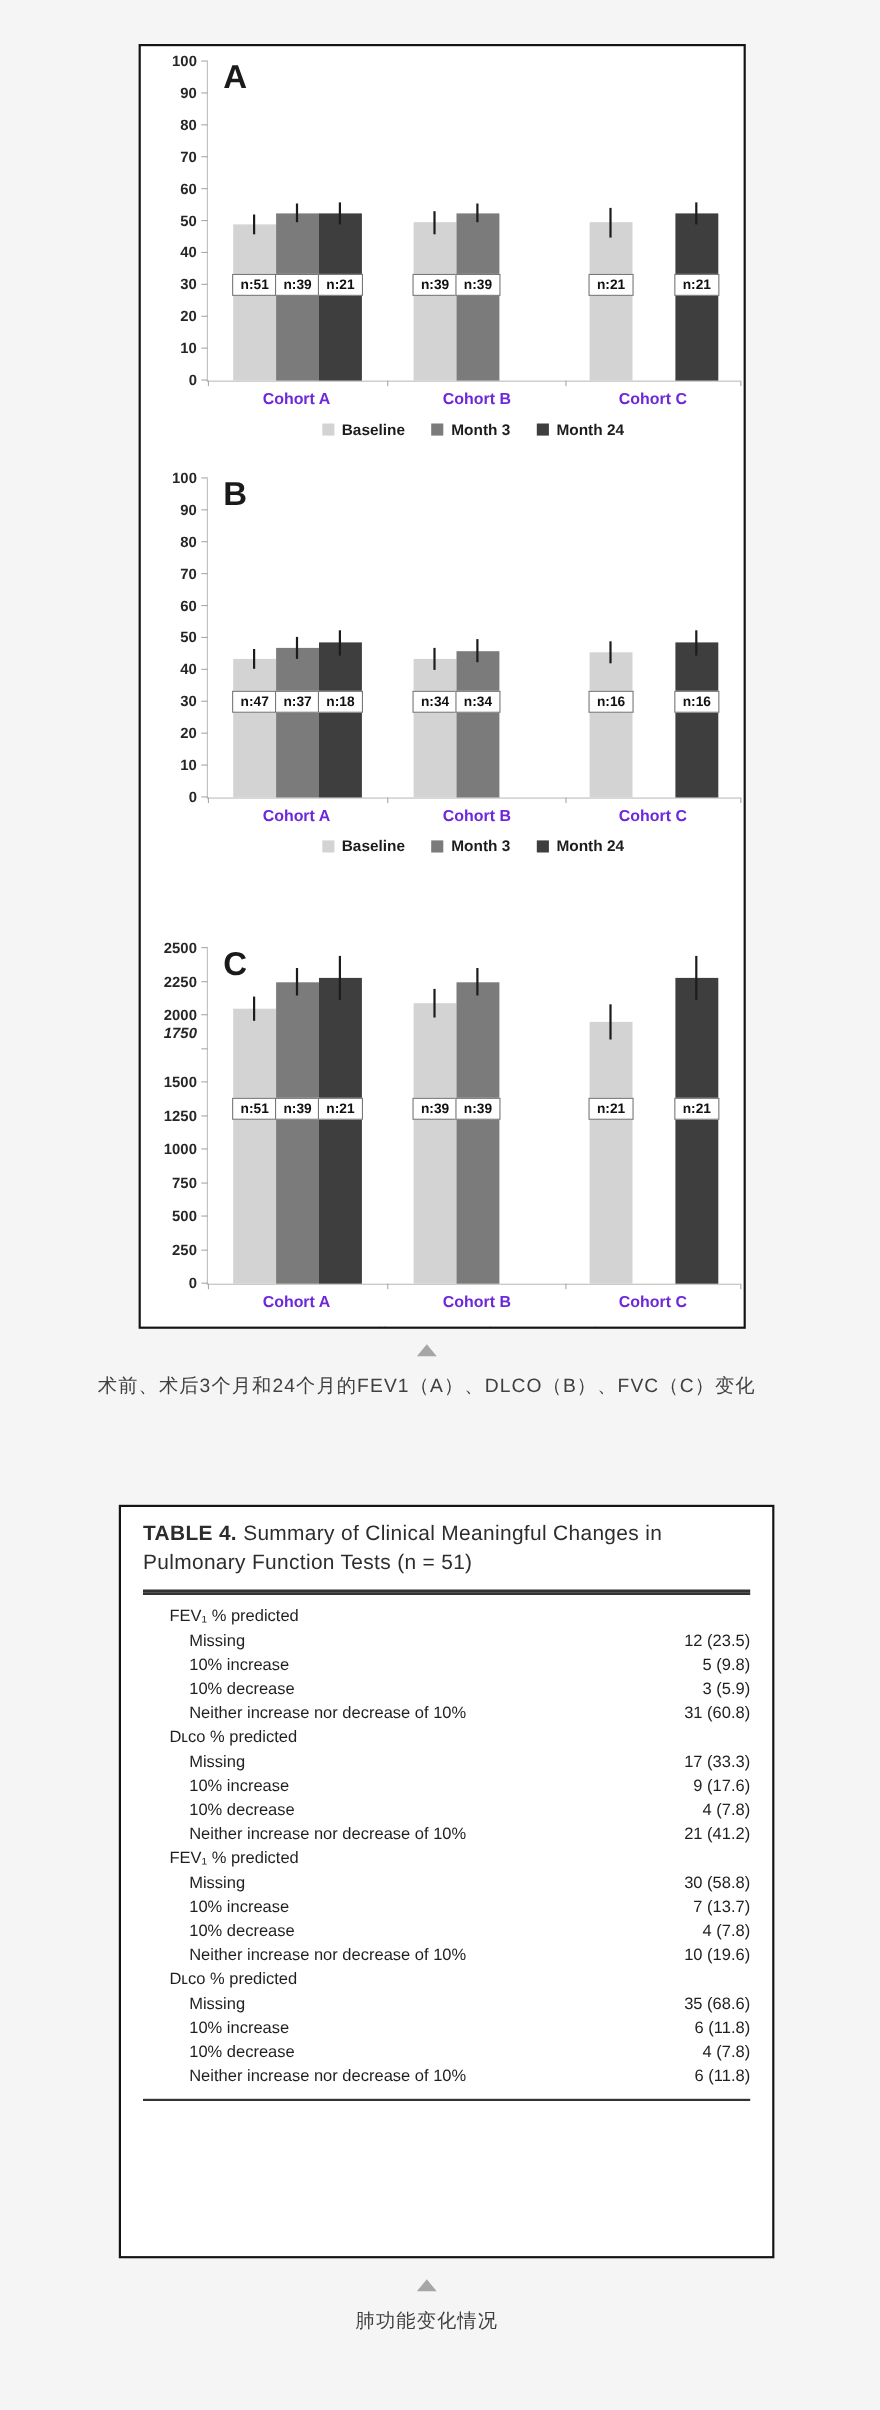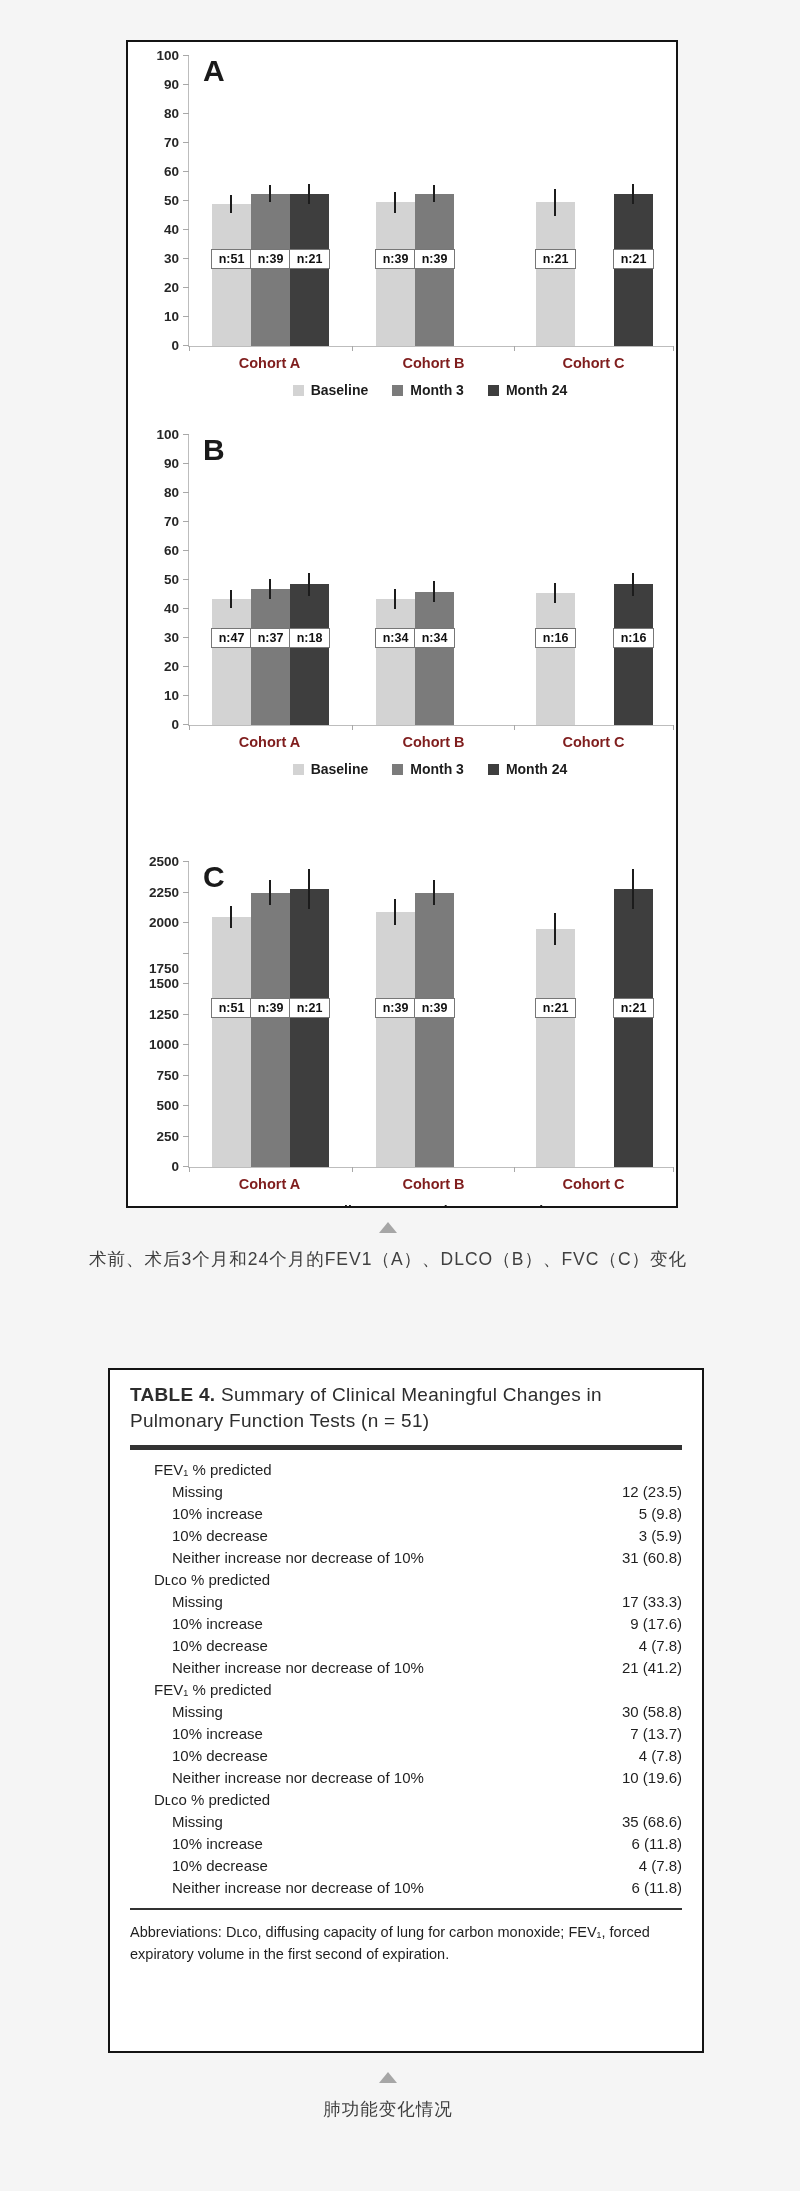--- a/index.html
+++ b/index.html
@@ -30,21 +30,21 @@
   .ytm{position:absolute;left:-6px;width:6px;height:1px;background:#a8a8a8;}
   .xtm{position:absolute;bottom:-5px;width:1px;height:5px;background:#a8a8a8;}
   .bar{position:absolute;bottom:0;width:39px;}
   .err{position:absolute;width:2px;background:#1c1c1c;}
   .nbox{
     position:absolute;width:41px;height:20px;background:#ffffff;border:1px solid #777;
     box-sizing:border-box;font-weight:bold;font-size:12.5px;color:#111;
     display:flex;align-items:center;justify-content:center;
   }
   .xlabels{position:relative;margin-left:60px;width:484px;height:30px;}
-  .xlabel{position:absolute;top:8px;width:140px;text-align:center;font-weight:bold;font-size:14.5px;color:#7f1d1d;}
+  .xlabel{position:absolute;top:8px;width:140px;text-align:center;font-weight:bold;font-size:14.5px;color:#6d28d9;}
   .legend{
     margin:2px 0 0 60px;width:484px;height:22px;display:flex;justify-content:center;
     align-items:center;gap:24px;font-weight:bold;font-size:14px;color:#1c1c1c;flex:none;
   }
   .legend-item{display:flex;align-items:center;}
   .sq{width:11px;height:11px;display:inline-block;margin-right:7px;}
   
   .caption-block{position:absolute;left:0;width:776px;text-align:center;}
   .cap1{top:1222px;}
   .cap2{top:2072px;}
@@ -230,21 +230,21 @@
         <div class="ytick" style="bottom: 52px;">500</div>
         <div class="ytm" style="bottom: 61px;"></div>
         <div class="ytick" style="bottom: 82.5px;">750</div>
         <div class="ytm" style="bottom: 91.5px;"></div>
         <div class="ytick" style="bottom: 113px;">1000</div>
         <div class="ytm" style="bottom: 122px;"></div>
         <div class="ytick" style="bottom: 143.5px;">1250</div>
         <div class="ytm" style="bottom: 152.5px;"></div>
         <div class="ytick" style="bottom: 174px;">1500</div>
         <div class="ytm" style="bottom: 183px;"></div>
-        <div class="ytick" style="bottom: 189px;">1750</div>
+        <div class="ytick" style="bottom: 218px; font-style: italic;">1750</div>
         <div class="ytm" style="bottom: 213.5px;"></div>
         <div class="ytick" style="bottom: 235px;">2000</div>
         <div class="ytm" style="bottom: 244px;"></div>
         <div class="ytick" style="bottom: 265.5px;">2250</div>
         <div class="ytm" style="bottom: 274.5px;"></div>
         <div class="ytick" style="bottom: 296px;">2500</div>
         <div class="ytm" style="bottom: 305px;"></div>
         <div class="xtm" style="left: 0px;"></div>
         <div class="xtm" style="left: 163px;"></div>
         <div class="xtm" style="left: 325px;"></div>
@@ -378,19 +378,18 @@
       <div class="trow">
         <span class="ind2">10% decrease</span>
         <span class="tval">4 (7.8)</span>
       </div>
       <div class="trow">
         <span class="ind2">Neither increase nor decrease of 10%</span>
         <span class="tval">6 (11.8)</span>
       </div>
     </div>
   <div class="trule3"></div>
-  <div class="tfoot">Abbreviations: Dʟᴄᴏ, diffusing capacity of lung for carbon monoxide; FEV₁, forced expiratory volume in the first second of expiration.</div>
 </div>
 
 <div class="caption-block cap2">
   <div class="tri"></div>
   <div class="cap-text">肺功能变化情况</div>
 </div>
 
 </body></html>

